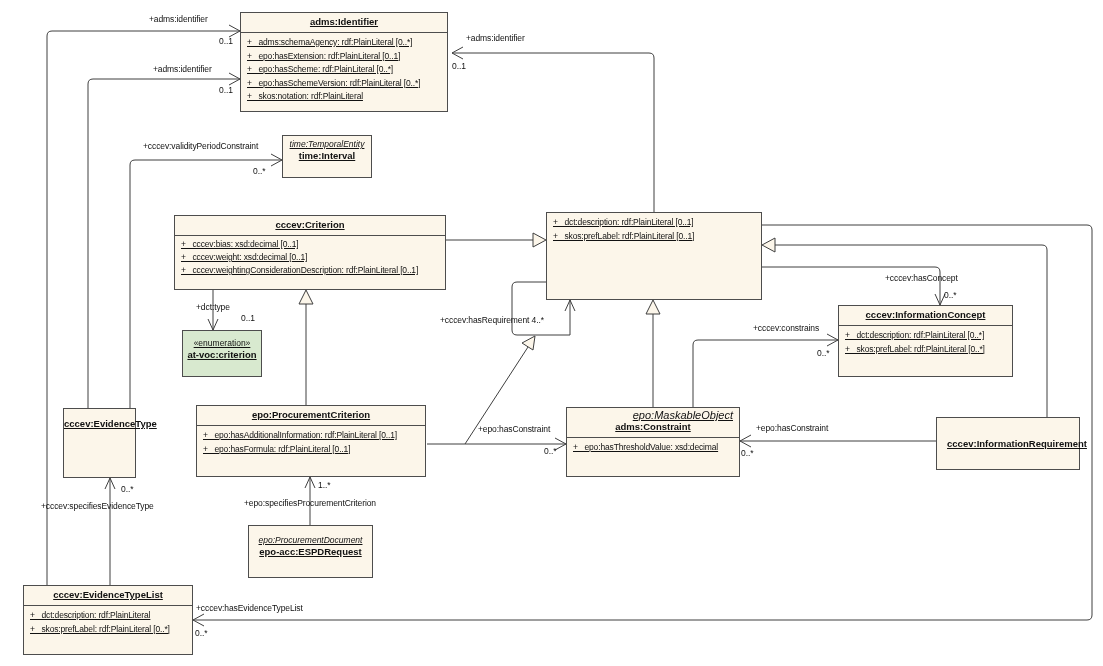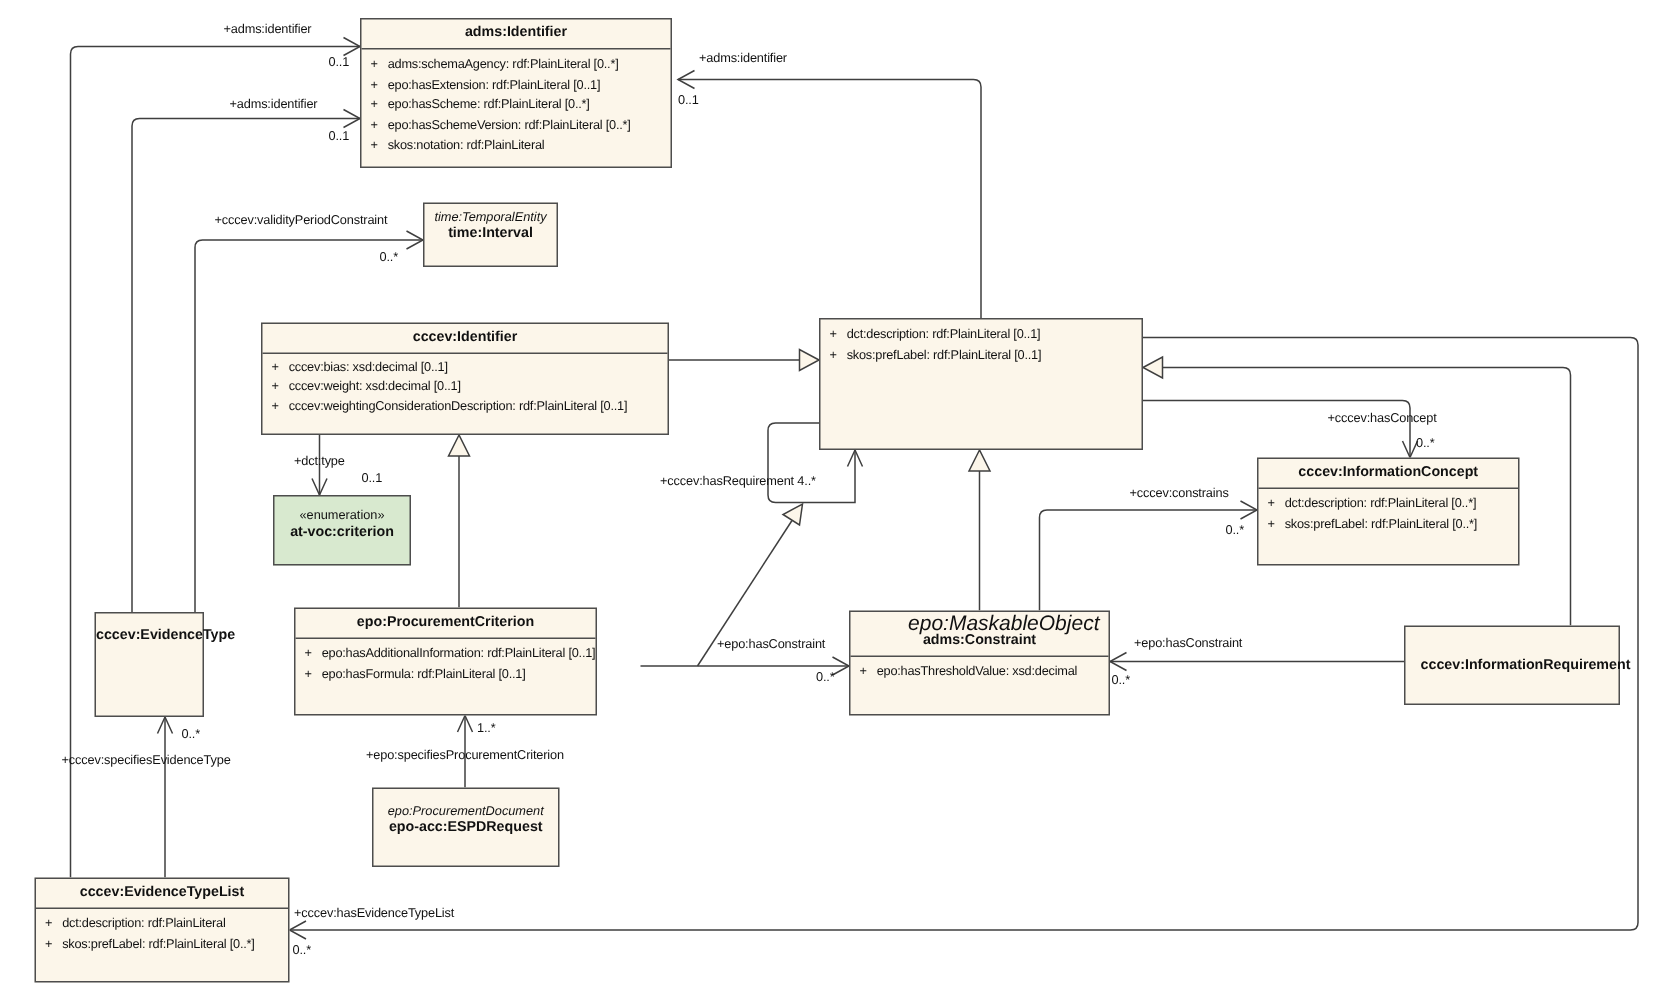--- a/index.html
+++ b/index.html
@@ -1,25 +1,25 @@
 <!DOCTYPE html>
 <html style="--background: #ffffff; --box-fill: #fcf6ea; --box-border: #4d4d4d; --enum-fill: #d8e9cf; --line-color: #3f3f3f; --text-color: #111111;"><head>
 <meta charset="utf-8">
 <style>
   * { margin:0; padding:0; box-sizing:border-box; }
   html,body { background:#ffffff; font-family:"Liberation Sans", sans-serif; }
   #canvas { position:relative; width:1103px; height:666px; background:var(--background,#ffffff); overflow:hidden; }
   #wires { position:absolute; left:0; top:0; width:1103px; height:666px; }
   #wires path, #wires polyline { fill:none; stroke:var(--line-color,#3f3f3f); stroke-width:1; }
   #wires polygon { fill:var(--box-fill,#fcf6ea); stroke:var(--line-color,#3f3f3f); stroke-width:1; }
-  .uml-box { position:absolute; background:var(--box-fill,#fcf6ea); border:1px solid var(--box-border,#4d4d4d); color:var(--text-color,#111111); }
+  .uml-box { position:absolute; background:var(--box-fill,#fcf6ea); border:1px solid var(--box-border,#4d4d4d); color:var(--text-color,#111111);text-decoration:underline; }
   .box-head { border-bottom:1px solid var(--box-border,#4d4d4d); padding:3px 3px 4px 3px; text-align:center; }
   .box-head.no-sep { border-bottom:none; }
   .box-name { font-weight:bold; font-size:9.5px; line-height:12px; }
-  .box-super { font-style:italic; font-size:14px; line-height:11px; }
+  .box-super { font-style:italic; font-size:11px; line-height:11px; }
   .box-super.right { text-align:right; padding-right:3px; }
   .attrs { padding-top:3px; }
   .attr { font-size:8.5px; letter-spacing:-0.15px; white-space:pre; line-height:13.5px; padding-left:6px; overflow:hidden; }
   .center-v { display:flex; align-items:center; justify-content:center;padding-left:18px; }
   .enum-box { background:var(--enum-fill,#d8e9cf); }
   .edge-label { position:absolute; font-size:8.5px; letter-spacing:-0.1px; white-space:nowrap; color:var(--text-color,#111111); }
   .top-pad { padding-top:9px; text-align:center; }
 </style>
 </head>
 <body>
@@ -134,58 +134,58 @@
 
   <div class="uml-box" style="left:282px;top:135px;width:90px;height:43px">
     <div class="box-head no-sep">
       <div class="box-super" style="font-size:8.5px">time:TemporalEntity</div>
       <div class="box-name">time:Interval</div>
     </div>
   </div>
 
   <div class="uml-box" style="left:174px;top:215px;width:272px;height:75px">
     <div class="box-head">
-      <div class="box-name">cccev:Identifier</div>
+      <div class="box-name">cccev:Criterion</div>
     </div>
     <div class="attrs" style="padding-top:2px">
       <div class="attr" style="line-height:13px">+   cccev:bias: xsd:decimal [0..1]</div>
       <div class="attr" style="line-height:13px">+   cccev:weight: xsd:decimal [0..1]</div>
       <div class="attr" style="line-height:13px">+   cccev:weightingConsiderationDescription: rdf:PlainLiteral [0..1]</div>
     </div>
   </div>
 
   <div class="uml-box" style="left:546px;top:212px;width:216px;height:88px">
     <div class="attrs">
       <div class="attr">+   dct:description: rdf:PlainLiteral [0..1]</div>
       <div class="attr">+   skos:prefLabel: rdf:PlainLiteral [0..1]</div>
     </div>
   </div>
 
-  <div class="uml-box enum-box" style="left:182px;top:330px;width:92px;height:47px">
+  <div class="uml-box enum-box" style="left:182px;top:330px;width:80px;height:47px">
     <div class="box-head no-sep" style="padding-top:7px">
       <div style="font-size:8.5px;line-height:11px">«enumeration»</div>
       <div class="box-name">at-voc:criterion</div>
     </div>
   </div>
 
   <div class="uml-box" style="left:838px;top:305px;width:175px;height:72px">
     <div class="box-head">
       <div class="box-name">cccev:InformationConcept</div>
     </div>
     <div class="attrs">
       <div class="attr">+   dct:description: rdf:PlainLiteral [0..*]</div>
       <div class="attr">+   skos:prefLabel: rdf:PlainLiteral [0..*]</div>
     </div>
   </div>
 
   <div class="uml-box top-pad" style="left:63px;top:408px;width:73px;height:70px">
     <div class="box-name">cccev:EvidenceType</div>
   </div>
 
-  <div class="uml-box" style="left:196px;top:405px;width:202px;height:72px">
+  <div class="uml-box" style="left:196px;top:405px;width:230px;height:72px">
     <div class="box-head">
       <div class="box-name">epo:ProcurementCriterion</div>
     </div>
     <div class="attrs">
       <div class="attr">+   epo:hasAdditionalInformation: rdf:PlainLiteral [0..1]</div>
       <div class="attr">+   epo:hasFormula: rdf:PlainLiteral [0..1]</div>
     </div>
   </div>
 
   <div class="uml-box" style="left:566px;top:407px;width:174px;height:70px">

